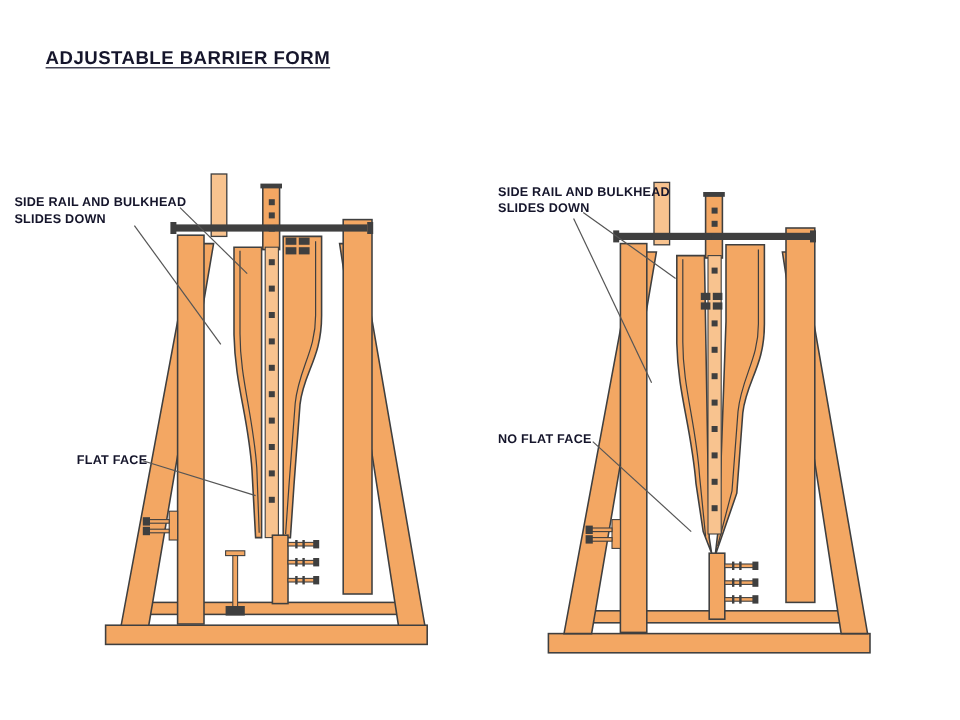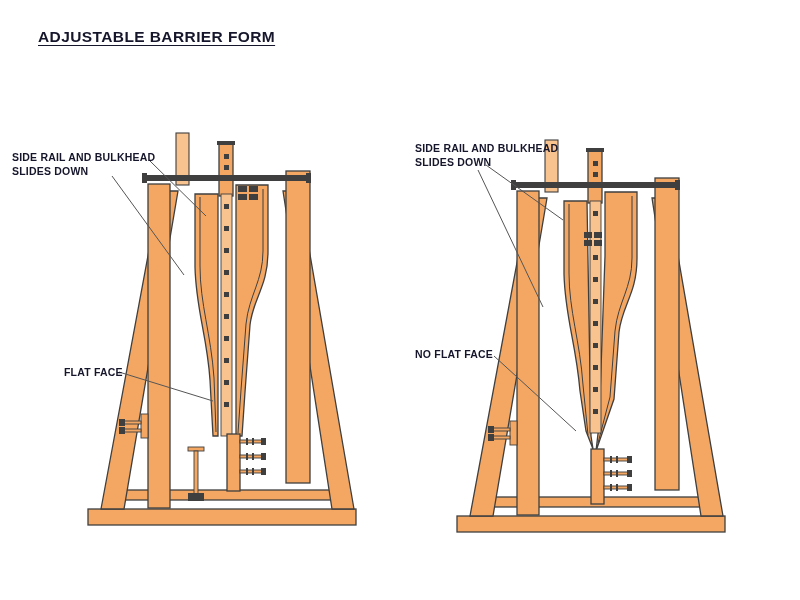--- a/index.html
+++ b/index.html
@@ -3,21 +3,21 @@
 <meta charset="utf-8">
 <style>
   * { margin:0; padding:0; box-sizing:border-box; }
   html, body { width:800px; height:600px; }
   body {
     background:#fff;
     font-family:"Liberation Sans", sans-serif;
     position:relative;
     overflow:hidden;
   }
-  .page { position:absolute; left:0; top:4px; width:800px; height:450px; background:var(--background,#FFFFFF); }
+  .page { position:absolute; left:0; top:16px; width:800px; height:450px; background:var(--background,#FFFFFF); }
   .title {
     position:absolute; left:38px; top:24px;
     font-size:15.5px; font-weight:bold; letter-spacing:0.4px;
     color:var(--label,#15152B);
     text-decoration:underline;
     text-underline-offset:3px;
   }
   .drawing { position:absolute; left:0; top:0; }
   .label {
     position:absolute;

